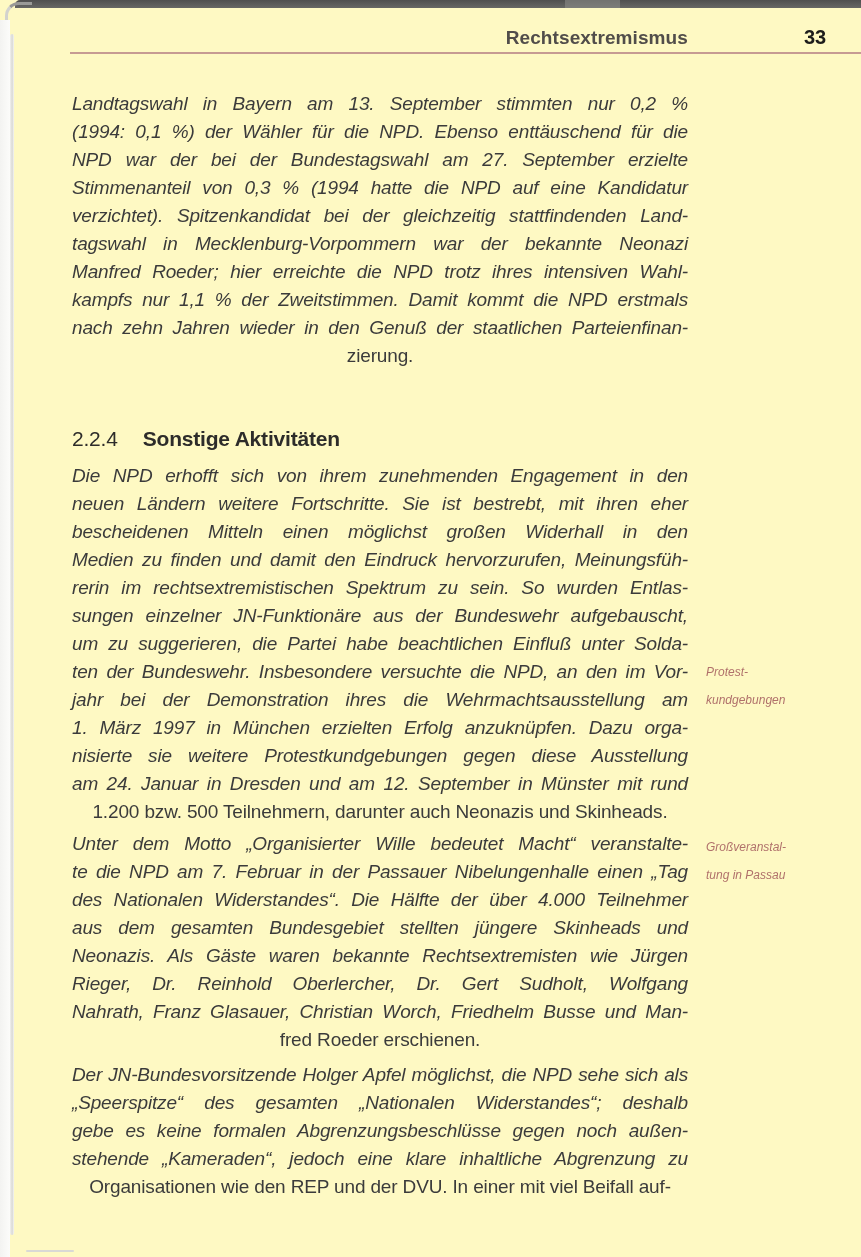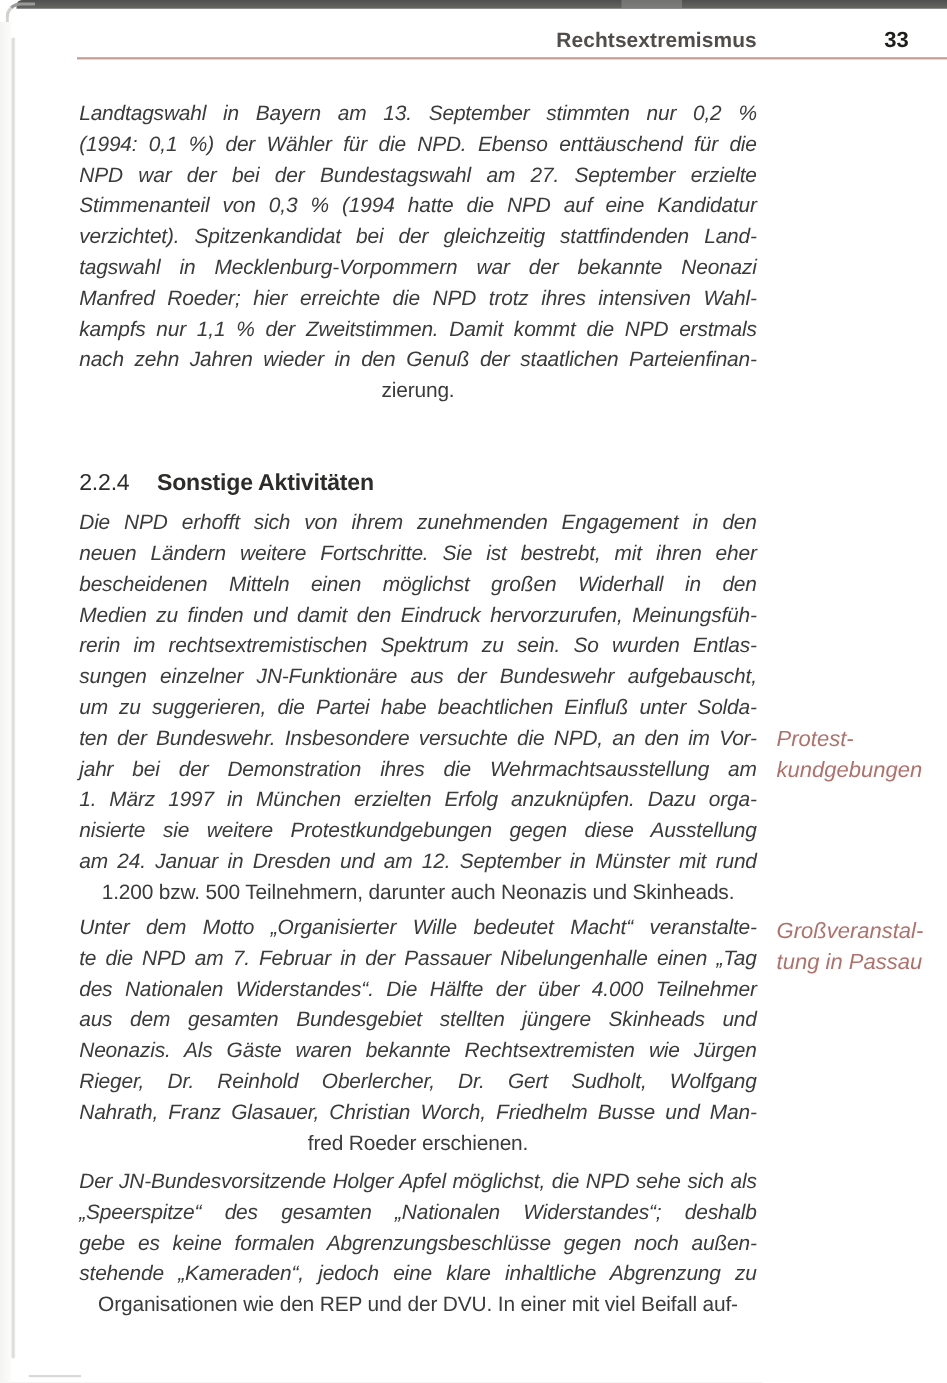--- a/index.html
+++ b/index.html
@@ -6,21 +6,21 @@
     --rule:#c69b93;
     --note:#b0716b;
     --body:#3b3b3b;
     --header:#514d4a;
     --pagenum:#1d1d1b;
   }
   html,body{margin:0;padding:0;background:#e9e9e7;}
   .page{
     position:relative;
     width:861px;height:1257px;
-    background:#ffffff;
+    background:#fef9c3;
     font-family:"Liberation Sans",sans-serif;
     overflow:hidden;
     margin:0 auto;
   }
   
   .scan-top{
     position:absolute;top:0;left:15px;right:0;height:8px;
     background:linear-gradient(to bottom,#4f4f4f,#676765);
     border-top-left-radius:5px;
   }
@@ -72,21 +72,21 @@
   
   .heading{
     position:absolute;left:72px;top:424px;
     font-size:21px;color:#2d2c2a;line-height:30px;letter-spacing:-.2px;
   }
   .heading .num{font-weight:400;margin-right:25px;}
   .heading .ttl{font-weight:700;}
   
   .note{
     position:absolute;left:706px;width:150px;
-    font-style:italic;font-size:20px;color:var(--note);
+    font-style:italic;font-size:12px;color:var(--note);
   }
   .note .line{height:28px;line-height:28px;letter-spacing:0;}
 </style>
 </head>
 <body>
 
 <div class="page">
 
   <div class="scan-top"></div>
   <div class="scan-top-gap"></div>

